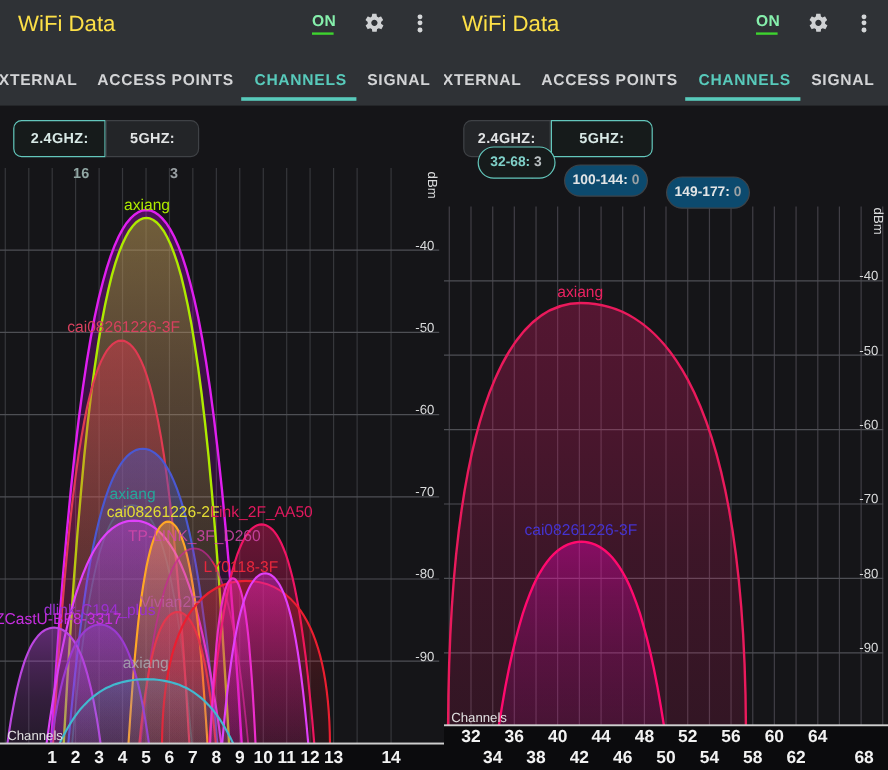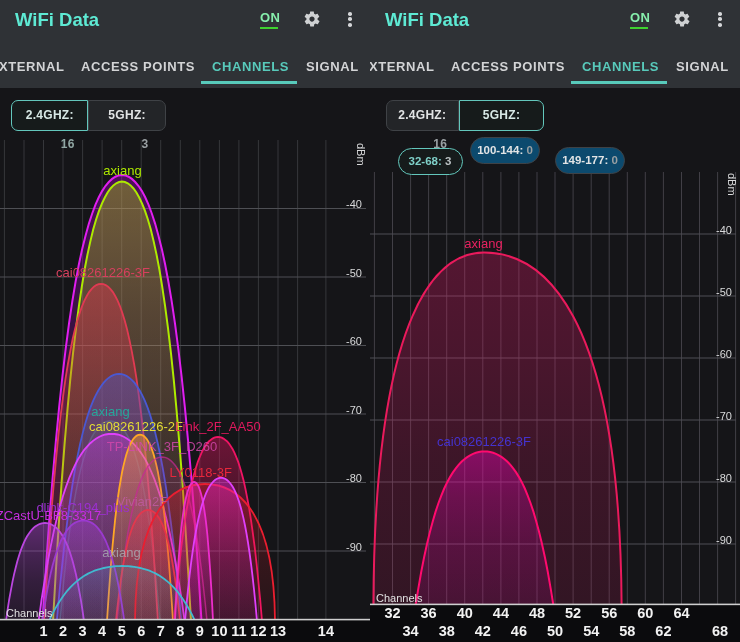--- a/index.html
+++ b/index.html
@@ -1,19 +1,19 @@
 <!DOCTYPE html>
 <html><head><meta charset="utf-8"><style>
 * { margin:0; padding:0; box-sizing:border-box; }
 body { width:740px; height:642px; background:#151518; font-family:"Liberation Sans", sans-serif; overflow:hidden; }
 .wrap { position:relative; width:740px; height:642px; }
 .half { position:absolute; top:0; width:370px; height:642px; background:#151518; overflow:hidden; }
 #lh { left:0; } #rh { left:370px; }
 .hdr { position:absolute; top:0; left:0; width:370px; height:88px; background:#2f3236; }
-.title { position:absolute; left:15px; top:8.5px; font-size:18.5px; font-weight:bold; color:#5eead4; }
+.title { position:absolute; left:15px; top:8.5px; font-size:18.5px; font-weight:normal; color:#fde047; }
 .on { position:absolute; left:260px; top:10px; font-size:13px; font-weight:bold; color:#86efac; letter-spacing:0.4px; }
 .onbar { position:absolute; left:0px; top:16.5px; width:18px; height:2.5px; background:#3ed32f; }
 .gear { position:absolute; left:303px; top:10px; }
 .dots { position:absolute; left:348px; top:12px; }
 .dots i { display:block; width:3.6px; height:3.6px; border-radius:50%; background:#d4d6d8; margin-bottom:1.9px; }
 .tabs { position:absolute; top:56px; left:0; width:370px; height:32px; }
 .tab { position:absolute; top:3px; font-size:13px; font-weight:bold; letter-spacing:0.6px; color:#d3d4d6; }
 .tab.sel { color:#58cabb; }
 .tabline { position:absolute; left:201px; top:24.5px; width:96px; height:3px; background:#58cabb; }
 .chiprow { position:absolute; top:99.8px; left:0; width:370px; }
@@ -331,17 +331,17 @@
         <span class="tab" style="left:-1px">XTERNAL</span>
         <span class="tab" style="left:81px">ACCESS POINTS</span>
         <span class="tab sel" style="left:212px">CHANNELS</span>
         <span class="tab" style="left:306px">SIGNAL</span>
         <div class="tabline"></div>
       </div>
     </div>
   <div class="chiprow">
     <div class="chip" style="left:16px; width:72.5px; border-radius:7px 0 0 7px; top:0.25px; height:30.7px;">2.4GHZ: <span class="cnt">16</span></div>
     <div class="chip sel" style="left:89px; width:85px; border-radius:0 7px 7px 0;">5GHZ: <span class="cnt">3</span></div>
-    <div class="pill sel" style="left:27.5px; top:48px; width:65px;">32-68: <span class="cnt">3</span></div>
+    <div class="pill sel" style="left:27.5px; top:22px; width:65px;">32-68: <span class="cnt">3</span></div>
     <div class="pill" style="left:100px; top:37.7px; width:70px;">100-144: <span class="cnt">0</span></div>
     <div class="pill" style="left:185px; top:47px; width:70px;">149-177: <span class="cnt">0</span></div>
   </div>
 </div>
 </div>
 </body></html>

